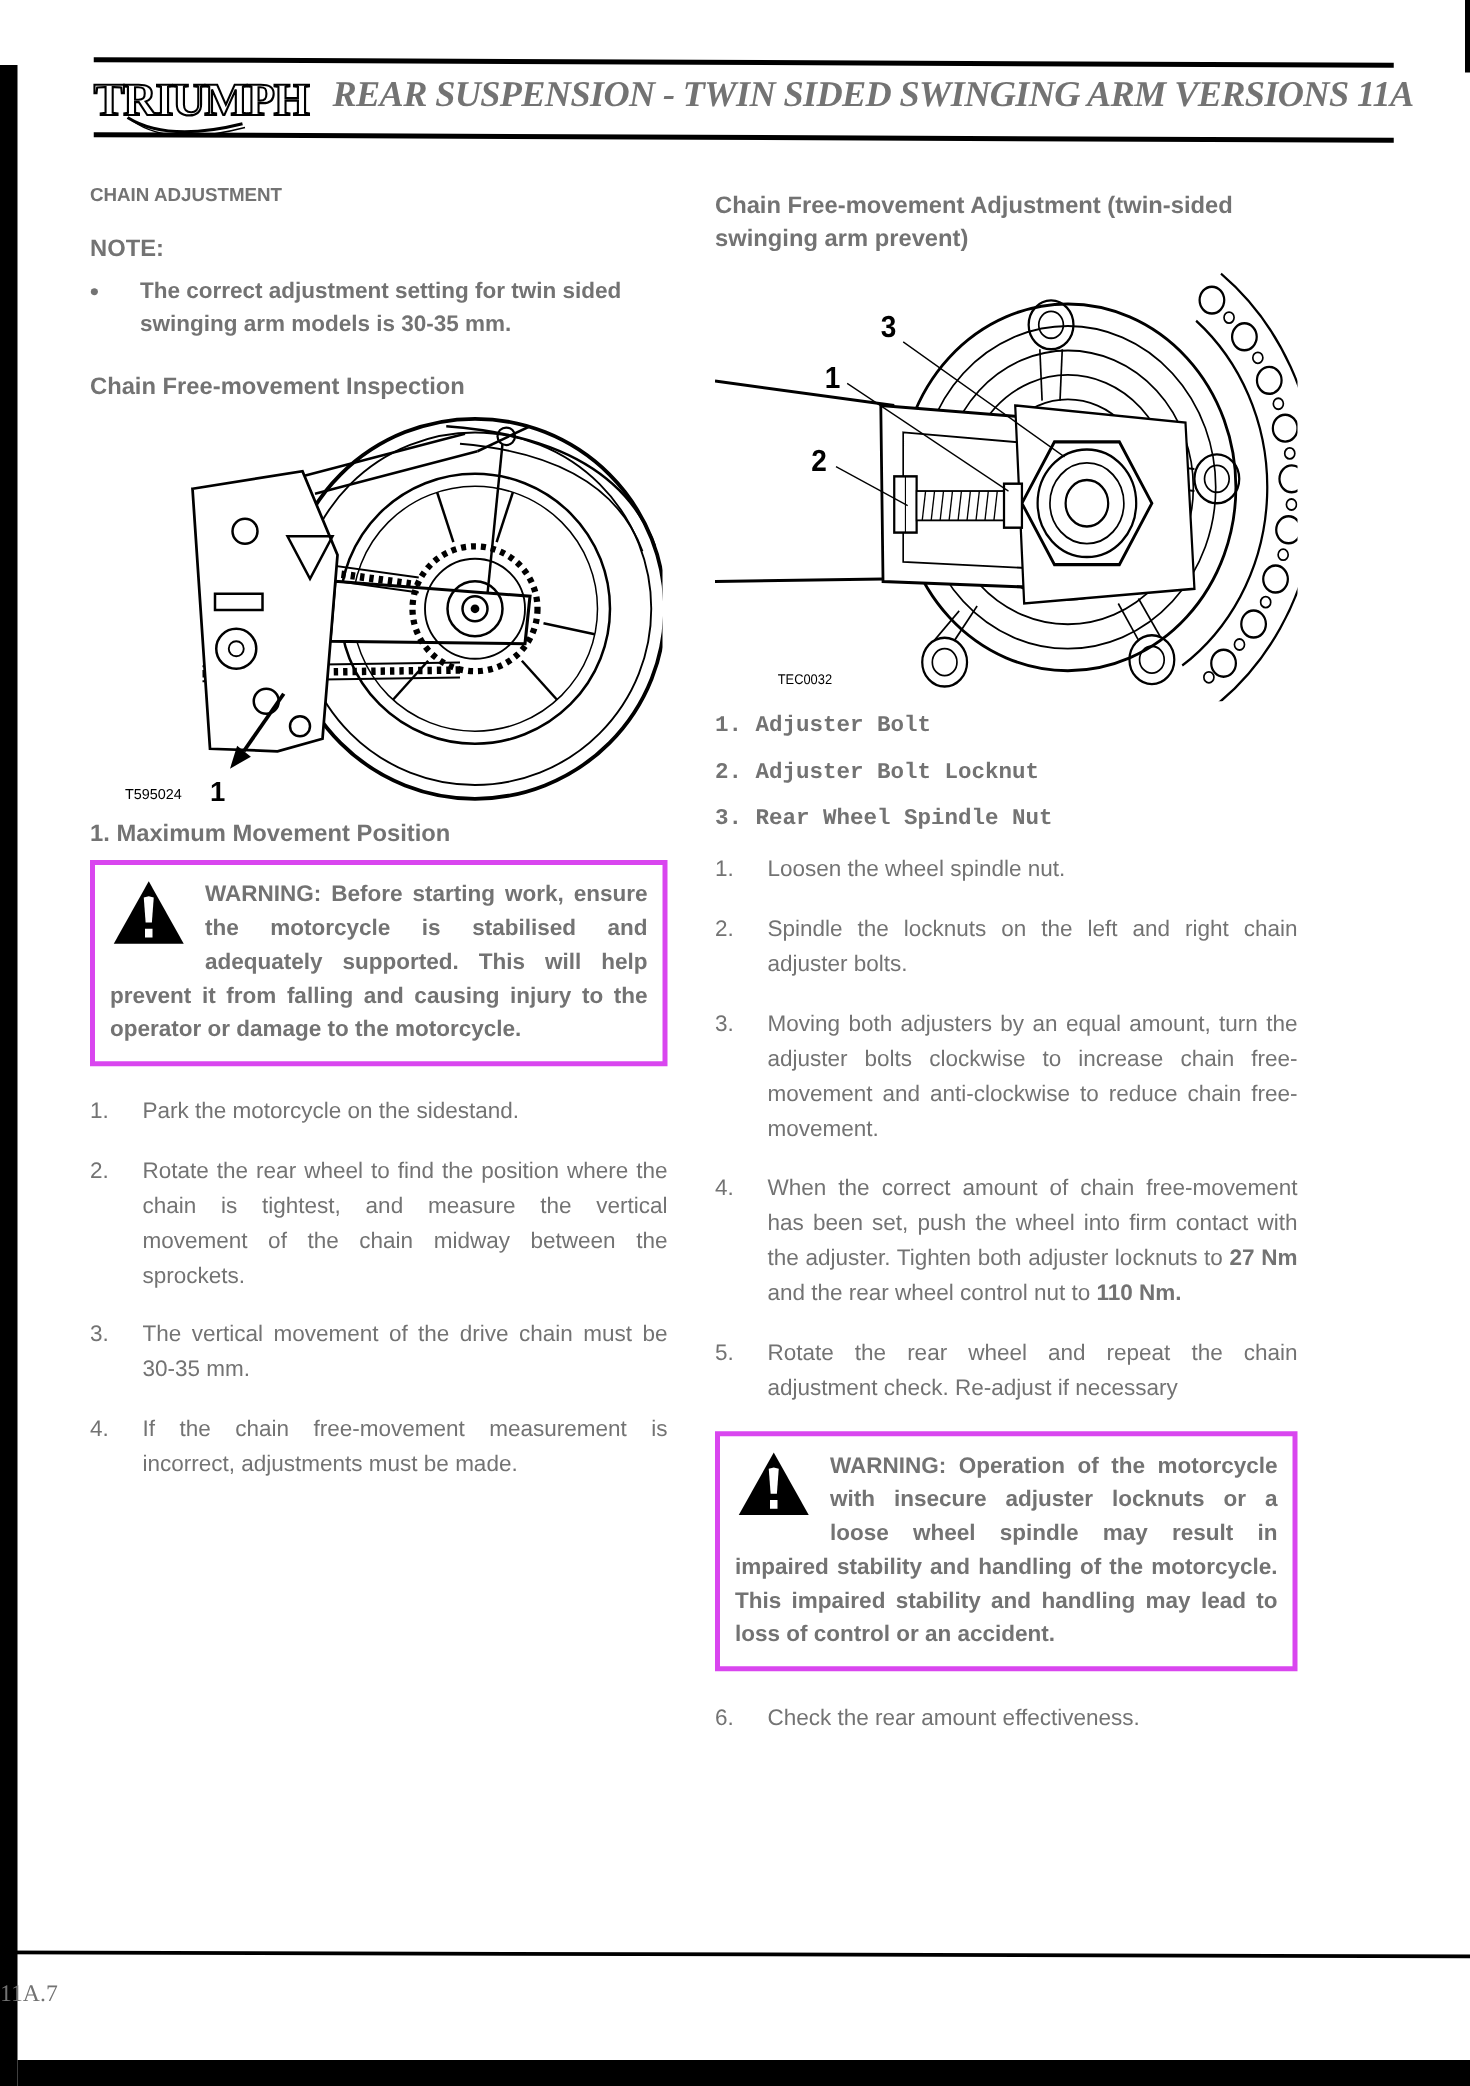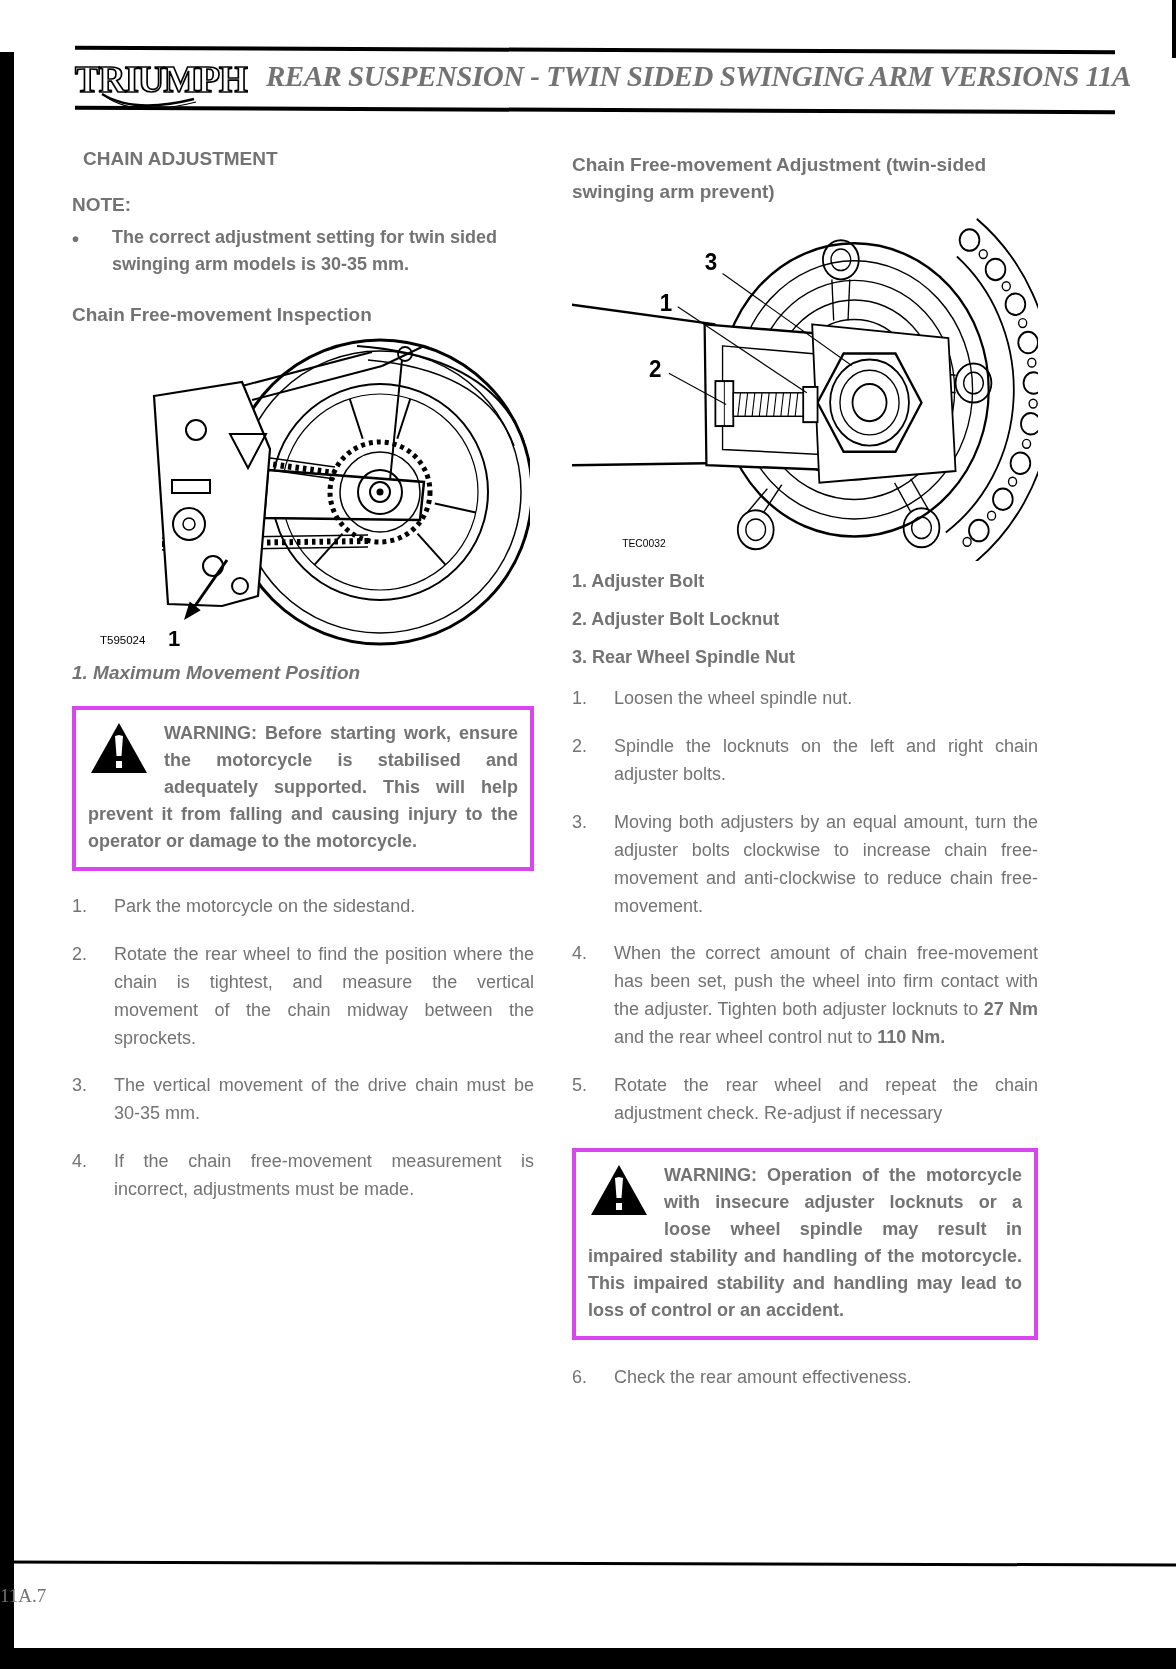--- a/index.html
+++ b/index.html
@@ -18,37 +18,37 @@
   .logo{position:absolute;left:72px;top:56px;}
   .hdr-title{
     position:absolute;left:266px;top:60px;width:852px;
     font-family:"Liberation Serif",serif;font-style:italic;font-weight:bold;
     font-size:29px;letter-spacing:-.5px;white-space:nowrap;
   }
   
   .col{position:absolute;top:148px;}
   .col.left{left:72px;width:462px;}
   .col.right{left:572px;top:152px;width:466px;}
-  .h1{font-size:19px;font-weight:bold;margin:0 0 24px 11px;}
+  .h1{font-size:15px;font-weight:bold;margin:0 0 24px 0;}
   .h2{font-size:19px;font-weight:bold;margin:0 0 8px 0;}
   .note-row{display:flex;margin:0 0 26px 0;font-weight:bold;font-size:18px;line-height:1.5;}
   .note-row .bullet{width:40px;flex:none;font-size:20px;}
   .note-row .txt{flex:1;}
   .figwrap{margin:4px 0 2px 0;}
-  .figcap{font-size:19px;font-weight:bold;margin:6px 0 22px 0;font-style:italic;}
+  .figcap{font-size:19px;font-weight:bold;margin:6px 0 9px 0;}
   .warnbox{border:4px solid #d946ef;padding:10px 12px 12px 12px;margin:0 0 22px 0;}
   .warnbox .tri{float:left;margin:2px 16px 2px 2px;}
   .warnbox p{margin:0;font-weight:bold;font-size:18px;line-height:1.5;text-align:justify;}
   .steps{margin-top:2px;}
   .step{display:flex;margin:0 0 20px 0;font-size:18px;line-height:1.55;}
   .step .num{width:42px;flex:none;}
   .step .txt{flex:1;text-align:justify;}
   .step .txt b{font-weight:bold;}
   .h2.adj{line-height:1.4;margin-bottom:4px;}
-  .legend{margin:10px 0 4px 0;}
+  .legend{margin:10px 0 4px 0;font-family:Liberation Mono, monospace;}
   .legend div{font-size:18px;font-weight:bold;margin:0 0 17px 0;}
   svg{display:block;}
   .ink{stroke:#000;fill:none;}
   
   .footer-rule{position:absolute;left:0;top:1562px;width:1176px;height:3px;background:#000;transform:rotate(.15deg);}
   .pagenum{position:absolute;left:0;top:1585px;width:1176px;text-align:left;font-size:19px;font-family:Liberation Serif, serif;}
 </style>
 </head>
 <body>
 

